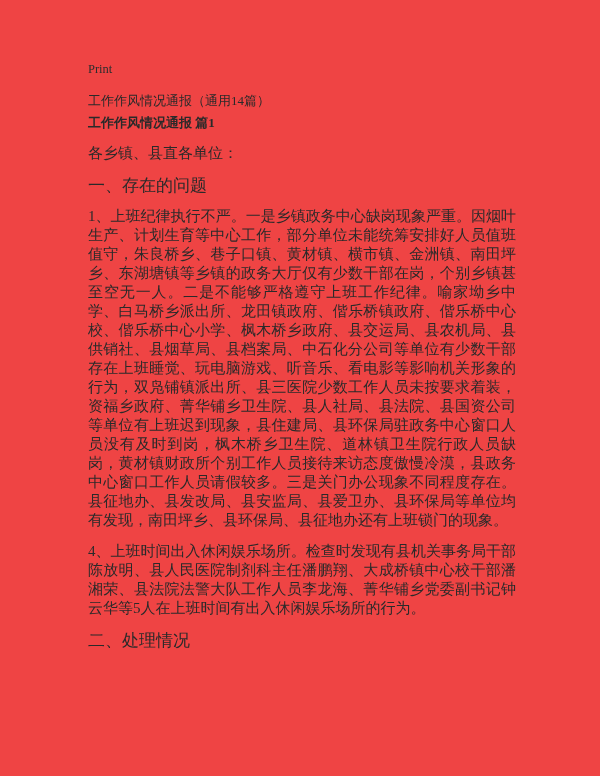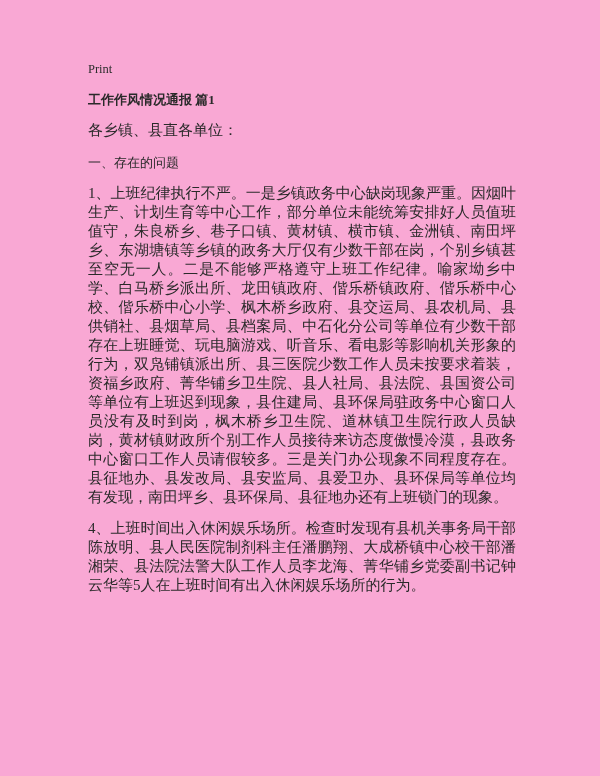--- a/index.html
+++ b/index.html
@@ -5,21 +5,21 @@
   html, body {
     margin: 0;
     padding: 0;
     background: #ffffff;
   }
   .page {
     position: relative;
     width: 600px;
     height: 776px;
     box-sizing: border-box;
-    background: #f9a8d4;
+    background: #ef4444;
     padding: 62px 84px 30px 88px;
     font-family: "Liberation Serif", "DejaVu Serif", serif;
     color: #2a2a2a;
     overflow: hidden;
   }
   .print-label {
     font-size: 12.5px;
     line-height: 15px;
     color: #2e2e2e;
     margin: 0 0 10px 0;
@@ -35,50 +35,52 @@
   }
   .doc-subtitle {
     font-size: 13px;
     font-weight: normal;
     margin: 14px 0 0 0;
     line-height: 19px;
   }
   .article-heading {
     font-size: 13px;
     font-weight: bold;
-    margin: 13px 0 0 0;
+    margin: 3px 0 0 0;
     line-height: 19px;
   }
   .para {
     font-size: 15px;
     line-height: 19px;
     text-align: justify;
     margin: 12px 0 0 0;
   }
   .section-heading {
-    font-size: 13px;
+    font-size: 17px;
     font-weight: normal;
     margin: 13px 0 0 0;
     line-height: 19px;
   }
 </style>
 </head>
 <body>
 
 <div class="page">
   <div class="print-label">Print</div>
 
 
+  <p class="doc-subtitle">工作作风情况通报（通用14篇）</p>
 
   <h2 class="article-heading">工作作风情况通报 篇1</h2>
 
   <p class="para">各乡镇、县直各单位：</p>
 
 
   <h3 class="section-heading">一、存在的问题</h3>
 
   <p class="para">1、上班纪律执行不严。一是乡镇政务中心缺岗现象严重。因烟叶生产、计划生育等中心工作，部分单位未能统筹安排好人员值班值守，朱良桥乡、巷子口镇、黄材镇、横市镇、金洲镇、南田坪乡、东湖塘镇等乡镇的政务大厅仅有少数干部在岗，个别乡镇甚至空无一人。二是不能够严格遵守上班工作纪律。喻家坳乡中学、白马桥乡派出所、龙田镇政府、偕乐桥镇政府、偕乐桥中心校、偕乐桥中心小学、枫木桥乡政府、县交运局、县农机局、县供销社、县烟草局、县档案局、中石化分公司等单位有少数干部存在上班睡觉、玩电脑游戏、听音乐、看电影等影响机关形象的行为，双凫铺镇派出所、县三医院少数工作人员未按要求着装，资福乡政府、菁华铺乡卫生院、县人社局、县法院、县国资公司等单位有上班迟到现象，县住建局、县环保局驻政务中心窗口人员没有及时到岗，枫木桥乡卫生院、道林镇卫生院行政人员缺岗，黄材镇财政所个别工作人员接待来访态度傲慢冷漠，县政务中心窗口工作人员请假较多。三是关门办公现象不同程度存在。县征地办、县发改局、县安监局、县爱卫办、县环保局等单位均有发现，南田坪乡、县环保局、县征地办还有上班锁门的现象。</p>
 
 
   <p class="para">4、上班时间出入休闲娱乐场所。检查时发现有县机关事务局干部陈放明、县人民医院制剂科主任潘鹏翔、大成桥镇中心校干部潘湘荣、县法院法警大队工作人员李龙海、菁华铺乡党委副书记钟云华等5人在上班时间有出入休闲娱乐场所的行为。</p>
 
+  <h3 class="section-heading">二、处理情况</h3>
 
 </div>
 
 </body></html>

